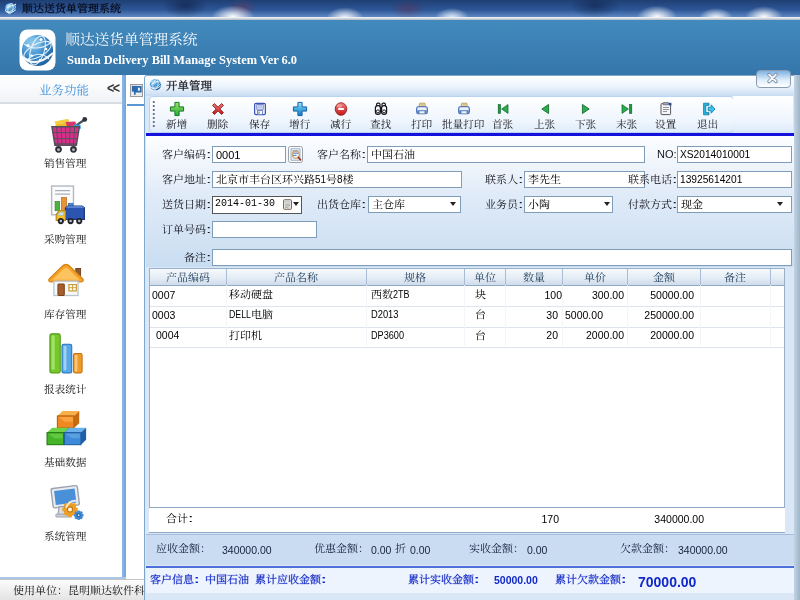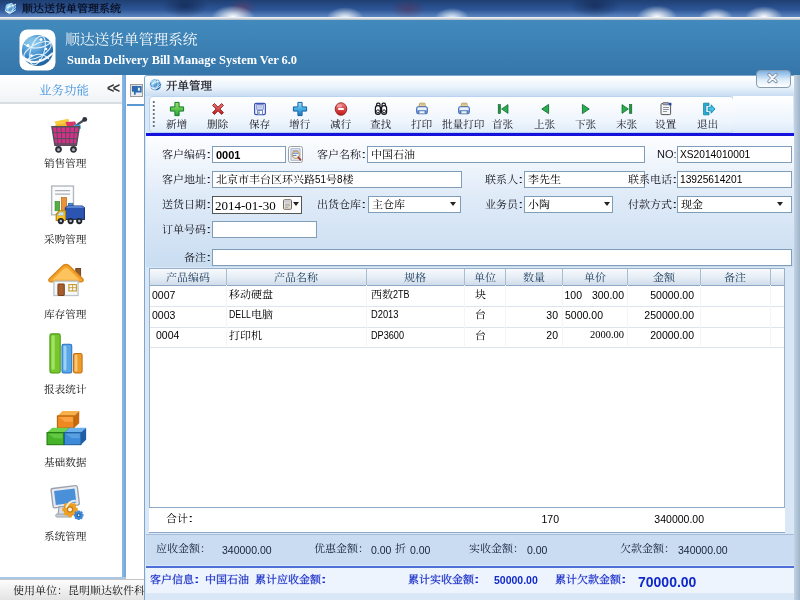--- a/index.html
+++ b/index.html
@@ -477,21 +477,21 @@
 <svg style="position:absolute;left:161.5px;top:149.0px;overflow:visible" width="50" height="14">
     <g fill="#15151d">
       <use href="#q5ba2" transform="translate(0.0,9.4) scale(0.01100)"></use>
       <use href="#q6237" transform="translate(11.0,9.4) scale(0.01100)"></use>
       <use href="#q7f16" transform="translate(22.0,9.4) scale(0.01100)"></use>
       <use href="#q7801" transform="translate(33.0,9.4) scale(0.01100)"></use>
       <text x="44.0" y="9.4" font-family="Liberation Sans" font-size="11" stroke="none" textLength="5.5" lengthAdjust="spacingAndGlyphs">:</text>
     </g>
   </svg>
 <div style="position:absolute;left:212px;top:146px;width:74px;height:17px;background:#fff;border:1px solid #7f9db9;box-sizing:border-box"></div>
-<div style="position:absolute;left:216px;top:148.5px;font-size:11px;color:#000;font-family:'Liberation Sans',sans-serif;white-space:nowrap;font-weight:bold;">0001</div>
+<div style="position:absolute;left:216px;top:148.5px;font-size:11px;color:#000;font-family:'Liberation Sans',sans-serif;white-space:nowrap;">0001</div>
 <svg style="position:absolute;left:288px;top:146px" width="15" height="17" viewBox="0 0 15 17">
     <rect x="0.5" y="0.5" width="14" height="16" rx="2" fill="#fdfdfd" stroke="#9aa0a8"></rect>
     <rect x="3" y="2.8" width="9" height="11.4" fill="#eef4fb" stroke="#8899bb" stroke-width="0.8"></rect>
     <path d="M4.5 5h6M4.5 7.2h6M4.5 9.4h4" stroke="#5577cc" stroke-width="1"></path>
     <circle cx="7.8" cy="8.8" r="3.6" fill="none" stroke="#c9a86a" stroke-width="1.4"></circle>
     <path d="M10.3 11.3 12.6 13.8" stroke="#a03a2a" stroke-width="1.8" stroke-linecap="round"></path>
   </svg>
 <svg style="position:absolute;left:316.5px;top:149.0px;overflow:visible" width="50" height="14">
     <g fill="#15151d">
       <use href="#q5ba2" transform="translate(0.0,9.4) scale(0.01100)"></use>
@@ -574,21 +574,21 @@
 <svg style="position:absolute;left:161.5px;top:199.0px;overflow:visible" width="50" height="14">
     <g fill="#15151d">
       <use href="#q9001" transform="translate(0.0,9.4) scale(0.01100)"></use>
       <use href="#q8d27" transform="translate(11.0,9.4) scale(0.01100)"></use>
       <use href="#q65e5" transform="translate(22.0,9.4) scale(0.01100)"></use>
       <use href="#q671f" transform="translate(33.0,9.4) scale(0.01100)"></use>
       <text x="44.0" y="9.4" font-family="Liberation Sans" font-size="11" stroke="none" textLength="5.5" lengthAdjust="spacingAndGlyphs">:</text>
     </g>
   </svg>
 <div style="position:absolute;left:212px;top:195.5px;width:90px;height:18.5px;background:#fff;border:1px solid #555;box-sizing:border-box"></div>
-<div style="position:absolute;left:215px;top:198px;font-size:13px;color:#000;font-family:Liberation Serif, serif;white-space:nowrap;">2014-01-30</div>
+<div style="position:absolute;left:215px;top:198px;font-size:10px;color:#000;font-family:Liberation Mono, monospace;white-space:nowrap;">2014-01-30</div>
 <svg style="position:absolute;left:283px;top:198.5px" width="9" height="11" viewBox="0 0 9 10.6">
     <rect x="0.5" y="0.5" width="8" height="9.6" rx="1" fill="#e8e4dc" stroke="#7a6a58"></rect>
     <rect x="1.4" y="1.4" width="6.2" height="2" fill="#c8ccd8"></rect>
     <path d="M2 5h5M2 6.6h5M2 8.2h3.4" stroke="#9a9a9a" stroke-width="0.8"></path>
   </svg>
 <div style="position:absolute;left:293px;top:202px;width:0;height:0;border:3.5px solid transparent;border-top:4.5px solid #222;border-bottom:none"></div>
 <svg style="position:absolute;left:316.5px;top:199.0px;overflow:visible" width="50" height="14">
     <g fill="#15151d">
       <use href="#q51fa" transform="translate(0.0,9.4) scale(0.01100)"></use>
       <use href="#q8d27" transform="translate(11.0,9.4) scale(0.01100)"></use>
@@ -733,21 +733,21 @@
       <use href="#q897f" transform="translate(0.0,9.4) scale(0.01100)"></use>
       <use href="#q6570" transform="translate(11.0,9.4) scale(0.01100)"></use>
       <text x="22.0" y="9.4" font-family="Liberation Sans" font-size="11" stroke="none" textLength="16.5" lengthAdjust="spacingAndGlyphs">2TB</text>
     </g>
   </svg>
 <svg style="position:absolute;left:475.0px;top:289.0px;overflow:visible" width="11" height="14">
     <g fill="#000">
       <use href="#q5757" transform="translate(0.0,9.4) scale(0.01100)"></use>
     </g>
   </svg>
-<div style="position:absolute;left:512px;top:288.5px;width:70px;text-align:right;font-size:10.5px;font-family:'Liberation Sans';color:#000">100</div>
+<div style="position:absolute;left:492px;top:288.5px;width:70px;text-align:right;font-size:10.5px;font-family:'Liberation Sans';color:#000">100</div>
 <div style="position:absolute;left:544px;top:288.5px;width:80px;text-align:right;font-size:10.5px;font-family:'Liberation Sans';color:#000">300.00</div>
 <div style="position:absolute;left:604px;top:288.5px;width:90px;text-align:right;font-size:10.5px;font-family:'Liberation Sans';color:#000">50000.00</div>
 <div style="position:absolute;left:150px;top:306.3px;width:634px;height:1px;background:#dde4ee"></div>
 <div style="position:absolute;left:152px;top:308.8px;font-size:10.5px;color:#000;font-family:'Liberation Sans',sans-serif;white-space:nowrap;">0003</div>
 <svg style="position:absolute;left:229.0px;top:309.3px;overflow:visible" width="44" height="14">
     <g fill="#000">
       <text x="0.0" y="9.4" font-family="Liberation Sans" font-size="11" stroke="none" textLength="22.0" lengthAdjust="spacingAndGlyphs">DELL</text>
       <use href="#q7535" transform="translate(22.0,9.4) scale(0.01100)"></use>
       <use href="#q8111" transform="translate(33.0,9.4) scale(0.01100)"></use>
     </g>
@@ -778,21 +778,21 @@
     <g fill="#000">
       <text x="0.0" y="9.4" font-family="Liberation Sans" font-size="11" stroke="none" textLength="33.0" lengthAdjust="spacingAndGlyphs">DP3600</text>
     </g>
   </svg>
 <svg style="position:absolute;left:475.0px;top:329.6px;overflow:visible" width="11" height="14">
     <g fill="#000">
       <use href="#q53f0" transform="translate(0.0,9.4) scale(0.01100)"></use>
     </g>
   </svg>
 <div style="position:absolute;left:488px;top:329.1px;width:70px;text-align:right;font-size:10.5px;font-family:'Liberation Sans';color:#000">20</div>
-<div style="position:absolute;left:544px;top:329.1px;width:80px;text-align:right;font-size:10.5px;font-family:Liberation Serif, serif;color:#000">2000.00</div>
+<div style="position:absolute;left:544px;top:329.1px;width:80px;text-align:right;font-size:10.5px;font-family:Liberation Sans, sans-serif;color:#000">2000.00</div>
 <div style="position:absolute;left:604px;top:329.1px;width:90px;text-align:right;font-size:10.5px;font-family:'Liberation Sans';color:#000">20000.00</div>
 <div style="position:absolute;left:150px;top:346.90000000000003px;width:634px;height:1px;background:#dde4ee"></div>
 <div style="position:absolute;left:226px;top:285px;width:1px;height:61px;background:#f2f5f9"></div>
 <div style="position:absolute;left:366px;top:285px;width:1px;height:61px;background:#f2f5f9"></div>
 <div style="position:absolute;left:464px;top:285px;width:1px;height:61px;background:#f2f5f9"></div>
 <div style="position:absolute;left:505px;top:285px;width:1px;height:61px;background:#f2f5f9"></div>
 <div style="position:absolute;left:562px;top:285px;width:1px;height:61px;background:#f2f5f9"></div>
 <div style="position:absolute;left:627px;top:285px;width:1px;height:61px;background:#f2f5f9"></div>
 <div style="position:absolute;left:700px;top:285px;width:1px;height:61px;background:#f2f5f9"></div>
 <div style="position:absolute;left:770px;top:285px;width:1px;height:61px;background:#f2f5f9"></div>

